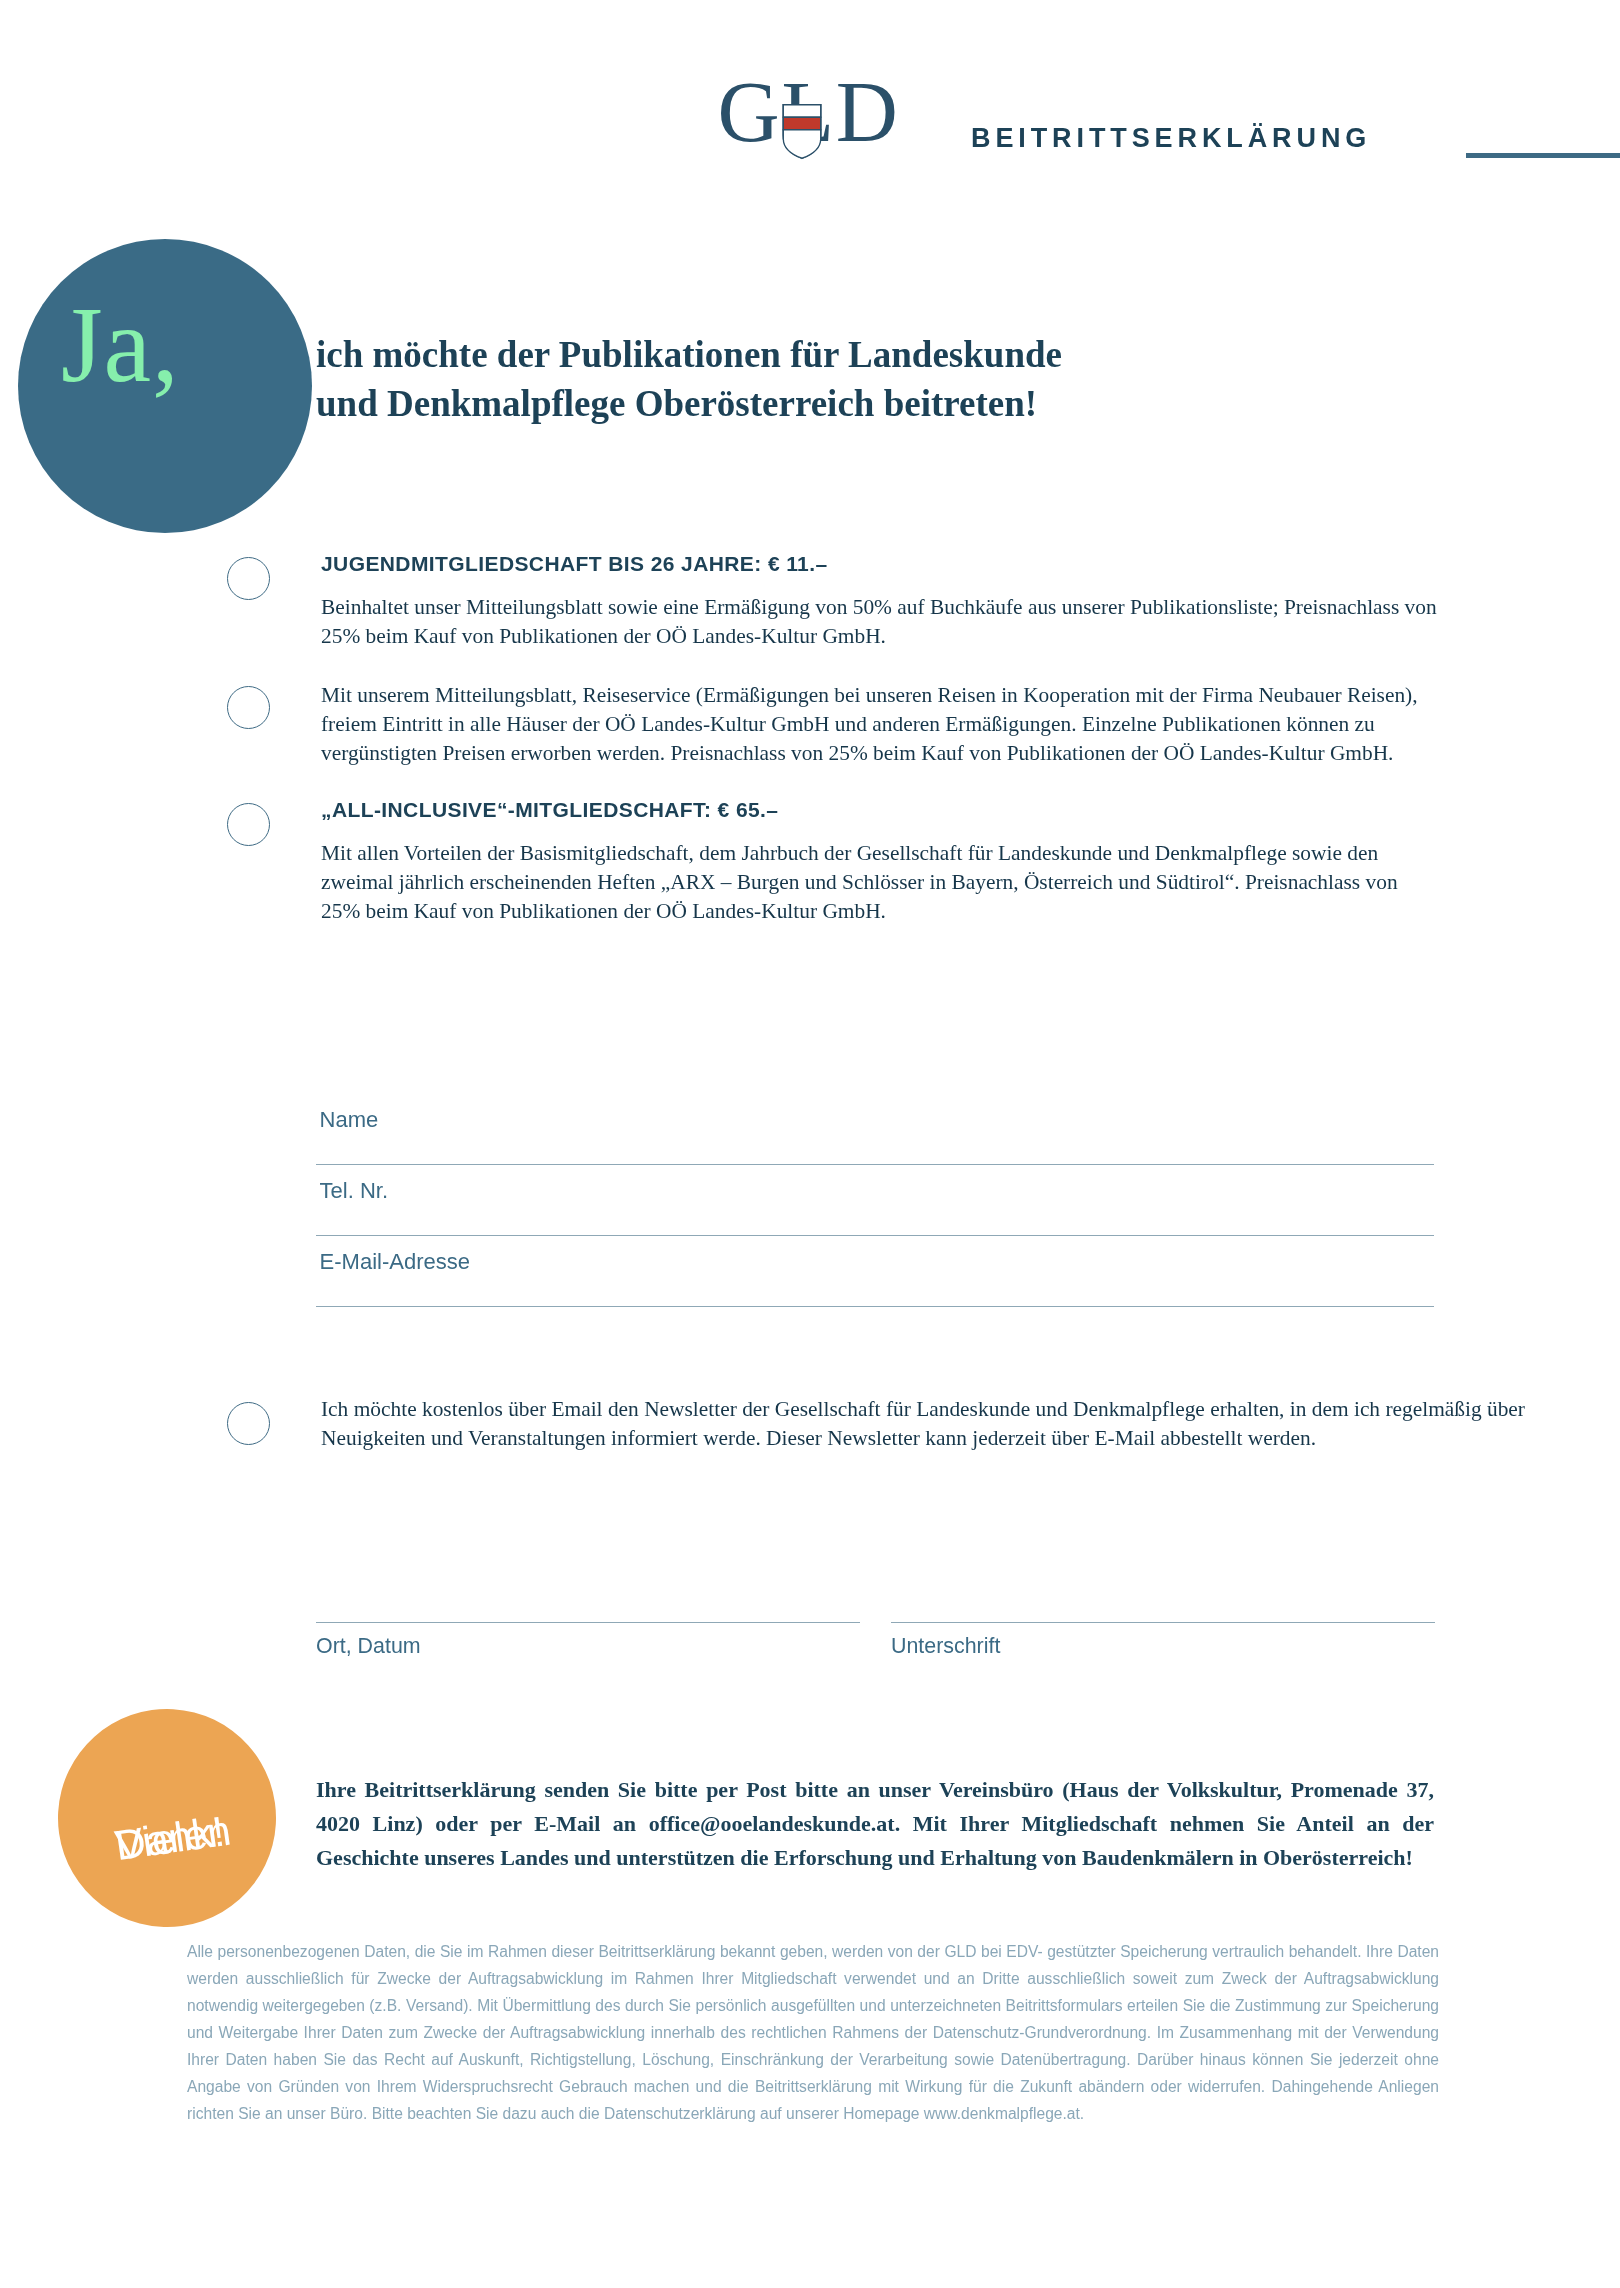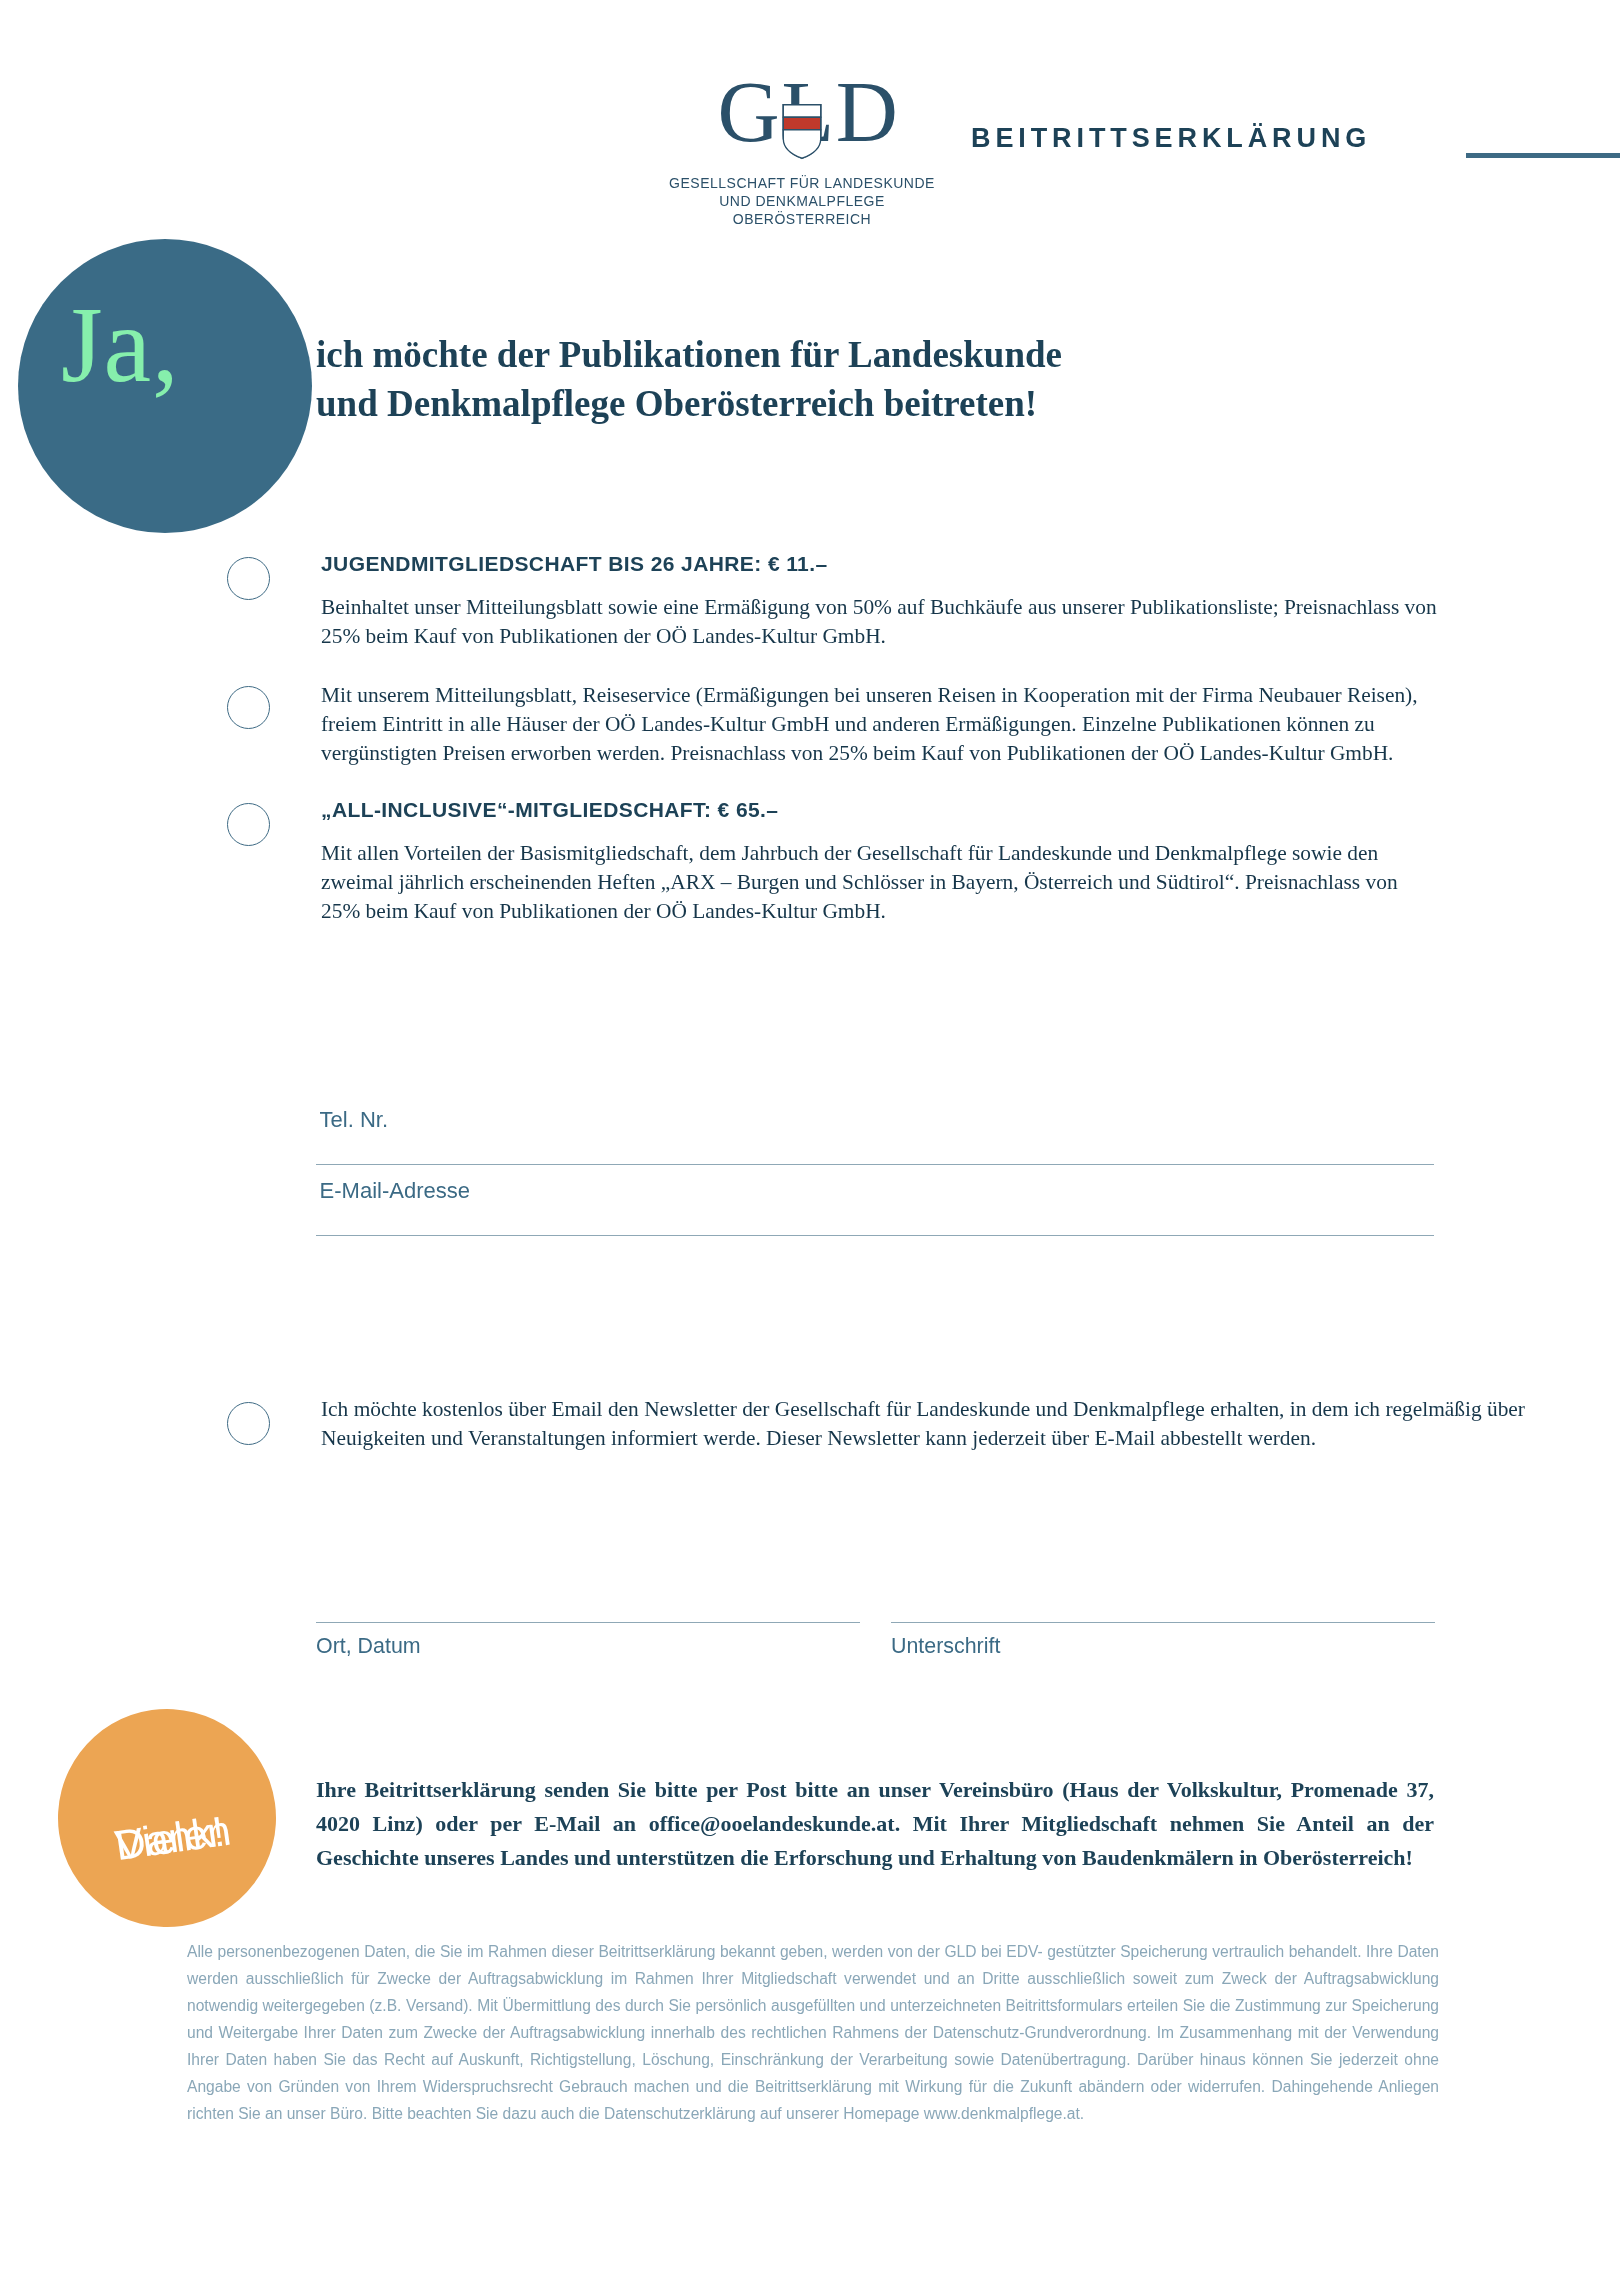--- a/index.html
+++ b/index.html
@@ -288,25 +288,20 @@
     <div class="logo-block">
       <div class="logo-mark">
         <div class="logo-letters">GLD</div>
         <svg class="logo-shield" viewBox="0 0 46 64">
           <path d="M2 2 H44 V36 C44 50 34 58 23 62 C12 58 2 50 2 36 Z" fill="#f0c419" stroke="#2b5069" stroke-width="2"></path>
           <path d="M2 2 H44 V16 H2 Z" fill="#ffffff" stroke="#2b5069" stroke-width="1.5"></path>
           <path d="M2 16 H44 V30 H2 Z" fill="#c0392b" stroke="#2b5069" stroke-width="1.5"></path>
           <path d="M2 30 H44 V40 C44 52 34 58 23 62 C12 58 2 52 2 40 Z" fill="#ffffff" stroke="#2b5069" stroke-width="1.5"></path>
         </svg>
       </div>
-      <div class="logo-sub">
-        <div>GESELLSCHAFT FÜR LANDESKUNDE</div>
-        <div>UND DENKMALPFLEGE</div>
-        <div>OBERÖSTERREICH</div>
-      </div>
     </div>
 
     <div class="doc-title">BEITRITTSERKLÄRUNG</div>
     <div class="title-rule"></div>
   </div>
 
   <div class="ja-circle">
     <div class="ja-text">Ja,</div>
   </div>
 
@@ -329,20 +324,24 @@
     </div>
 
     <div class="option">
       <div class="radio"></div>
       <div class="opt-title">„ALL-INCLUSIVE“-MITGLIEDSCHAFT: € 65.–</div>
       <div class="opt-text">Mit allen Vorteilen der Basismitgliedschaft, dem Jahrbuch der Gesellschaft für Landeskunde und Denkmalpflege sowie den zweimal jährlich erscheinenden Heften „ARX – Burgen und Schlösser in Bayern, Österreich und Südtirol“. Preisnachlass von 25% beim Kauf von Publikationen der OÖ Landes-Kultur GmbH.</div>
     </div>
   </div>
 
   <div class="fields">
+    <div class="field">
+      <div class="field-label">Name</div>
+      <input class="field-input" type="text" placeholder="" style="">
+    </div>
     <div class="field">
       <div class="field-label">Tel. Nr.</div>
       <input class="field-input" type="text" placeholder="" style="">
     </div>
     <div class="field">
       <div class="field-label">E-Mail-Adresse</div>
       <input class="field-input" type="text" placeholder="" style="">
     </div>
   </div>
 

